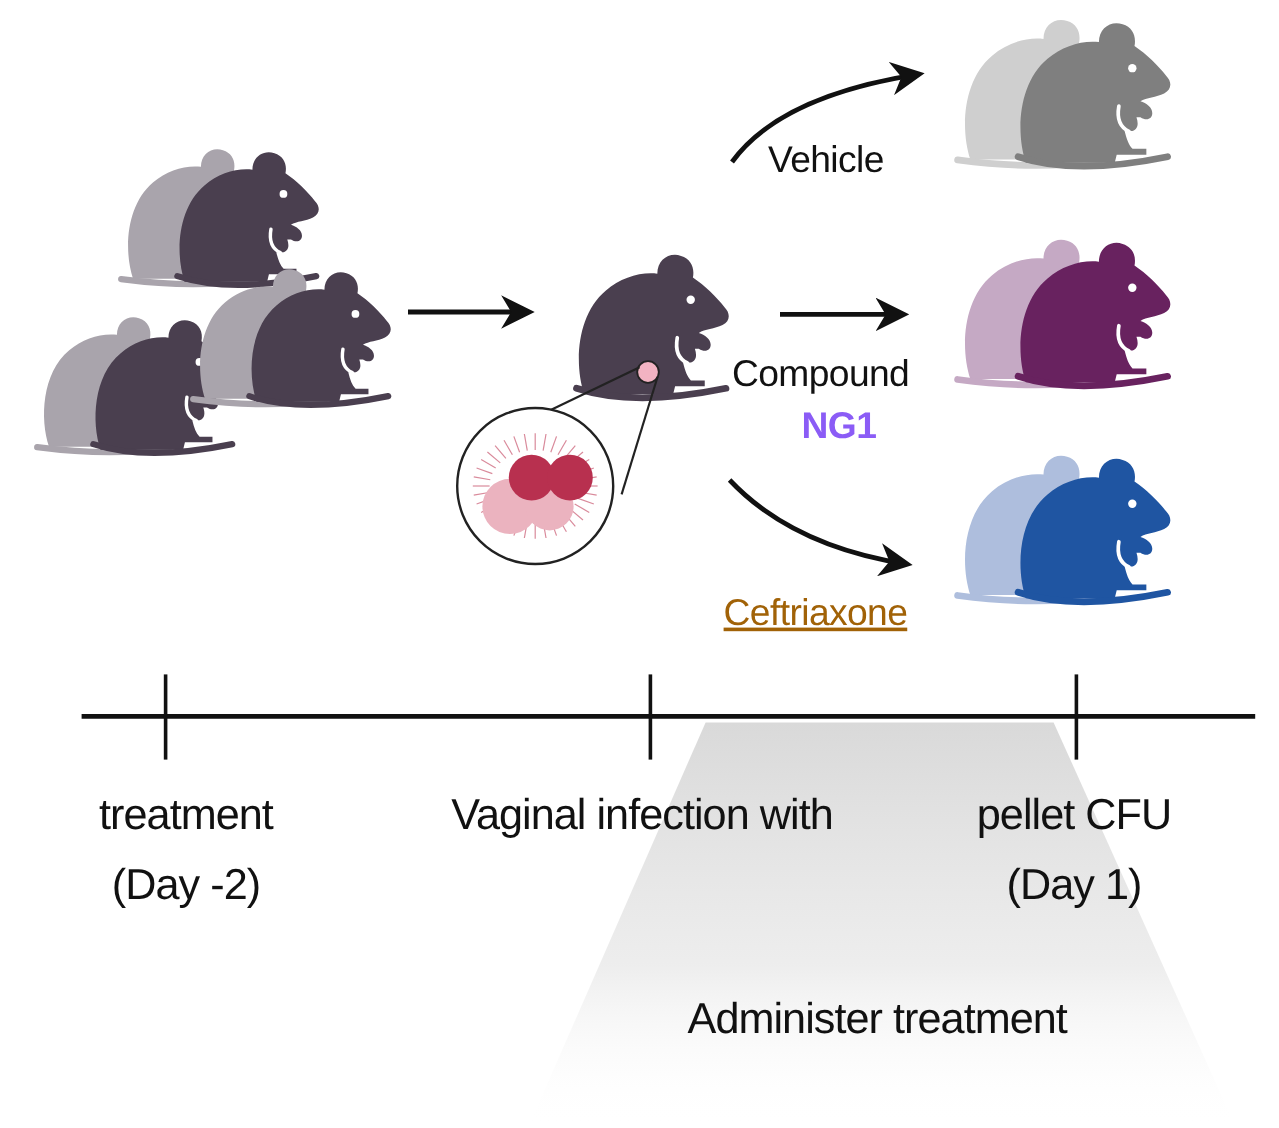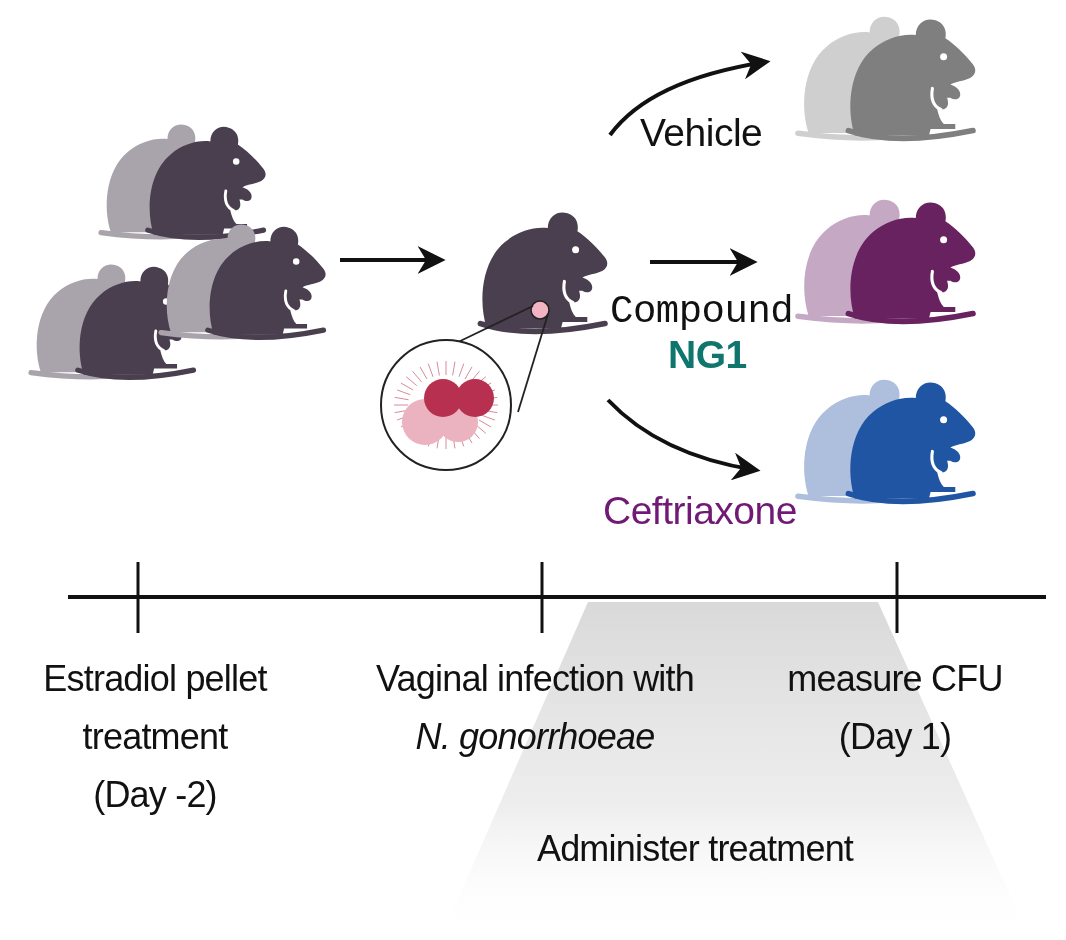--- a/index.html
+++ b/index.html
@@ -1,18 +1,18 @@
 <!DOCTYPE html>
 <html><head>
 <meta charset="utf-8">
 <style>
   html,body{margin:0;padding:0;background:#fff;}
   body{width:1066px;height:940px;position:relative;overflow:hidden;font-family:"Liberation Sans",sans-serif;}
   #stage{position:absolute;left:0;top:0;width:1066px;height:940px;}
-  .lbl{position:absolute;font-family:"Liberation Sans",sans-serif;font-size:39px;color:#111;text-align:center;line-height:42px;white-space:nowrap;letter-spacing:-0.5px;}
+  .lbl{position:absolute;font-family:"Liberation Sans",sans-serif;font-size:31px;color:#111;text-align:center;line-height:42px;white-space:nowrap;letter-spacing:-0.5px;}
   .tl{position:absolute;font-family:"Liberation Sans",sans-serif;font-size:36px;color:#111;text-align:center;line-height:58px;white-space:nowrap;letter-spacing:-0.8px;}
   .it{font-style:italic;}
 </style>
 </head>
 <body>
 
 <div id="stage">
   <svg id="svg" width="1066" height="940" viewBox="0 0 1066 940" xmlns="http://www.w3.org/2000/svg">
     <defs>
       <linearGradient id="treatGrad" x1="0" y1="0" x2="0" y2="1">
@@ -141,34 +141,32 @@
         <path d="M588 602 L878 602 L1030 940 L440 940 Z" fill="url(#treatGrad)"></path>
         <line x1="68" y1="597" x2="1046" y2="597" stroke="#111" stroke-width="4"></line>
         <line x1="138" y1="562" x2="138" y2="633" stroke="#111" stroke-width="3"></line>
         <line x1="542" y1="562" x2="542" y2="633" stroke="#111" stroke-width="3"></line>
         <line x1="897" y1="562" x2="897" y2="633" stroke="#111" stroke-width="3"></line>
       </g>
   </svg>
 
   
   <div class="lbl" style="left:640px;top:112px;">Vehicle</div>
-  <div class="lbl" style="left:610px;top:291px;font-family:Liberation Mono, monospace;">Compound</div>
-  <div class="lbl" style="left:668px;top:334px;font-weight:bold;color:#0f766e;">NG1</div>
-  <div class="lbl" style="left:603px;top:490px;color:#701a75;">Ceftriaxone</div>
+  <div class="lbl" style="left:610px;top:291px;">Compound</div>
+  <div class="lbl" style="left:668px;top:334px;font-weight:bold;color:#8b5cf6;">NG1</div>
+  <div class="lbl" style="left:603px;top:490px;color:#a16207;text-decoration:underline;">Ceftriaxone</div>
 
   
   <div class="tl" style="left:5px;top:650px;width:300px;">
-    <div>Estradiol pellet</div>
     <div>treatment</div>
     <div>(Day -2)</div>
   </div>
   <div class="tl" style="left:330px;top:650px;width:410px;">
     <div>Vaginal infection with</div>
-    <div class="it">N. gonorrhoeae</div>
   </div>
   <div class="tl" style="left:745px;top:650px;width:300px;">
-    <div>measure CFU</div>
+    <div>pellet CFU</div>
     <div>(Day 1)</div>
   </div>
-  <div class="tl" style="left:460px;top:820px;width:470px;">
+  <div class="tl" style="left:496px;top:820px;width:470px;">
     <div>Administer treatment</div>
   </div>
 </div>
 
 </body></html>

